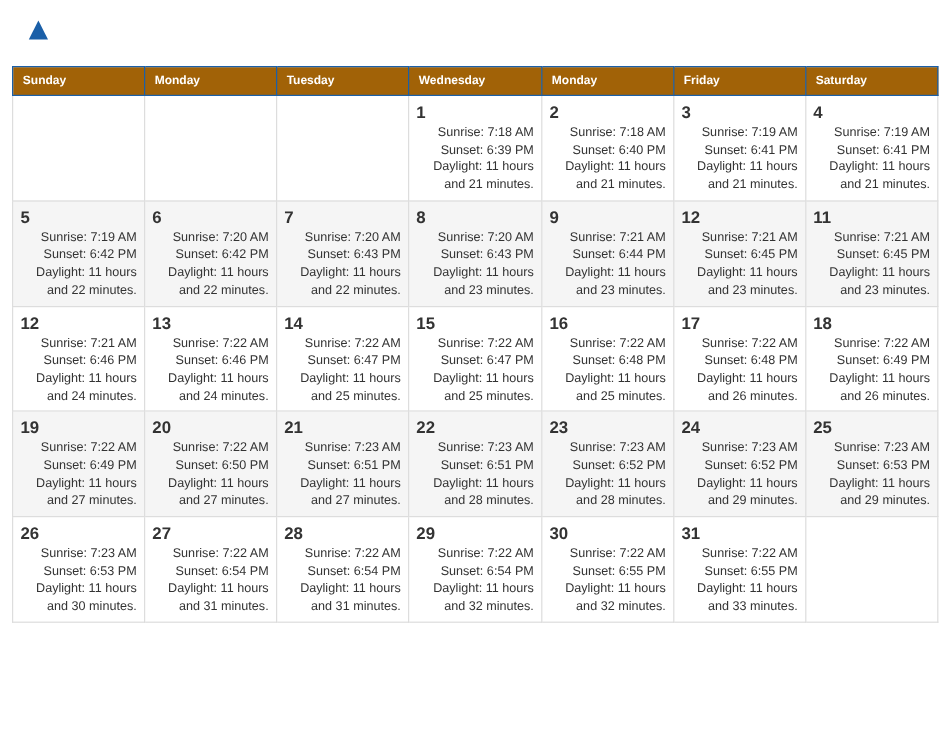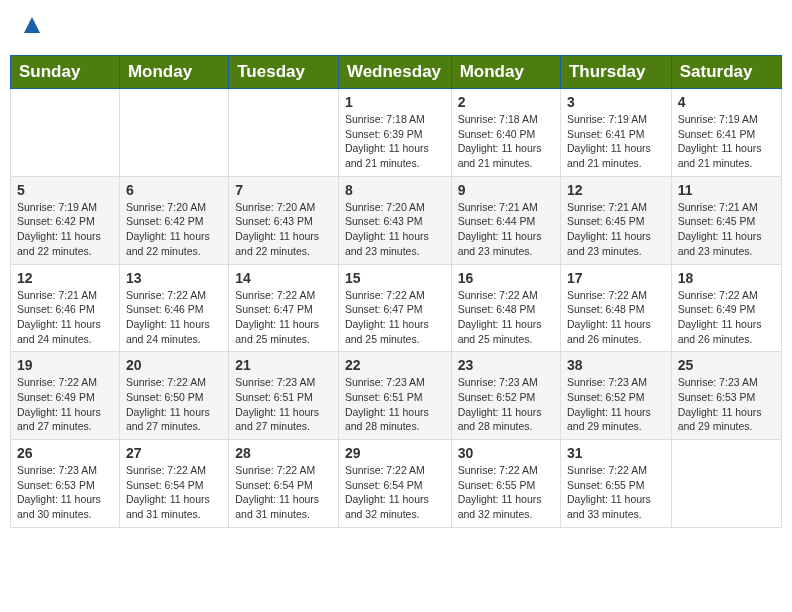--- a/index.html
+++ b/index.html
@@ -47,25 +47,25 @@
     .location {
       font-size: 16px;
       color: #555;
     }
     .calendar {
       width: 100%;
       border-collapse: collapse;
       border: 1px solid #ccc;
     }
     .calendar th {
-      background-color: #4d7c0f;
+      background-color: #a16207;
       color: #fff;
       text-align: left;
       padding: 6px 8px;
-      font-size: 17px;
+      font-size: 10px;
       border: 1px solid #1a5fa8;
     }
     .calendar td {
       vertical-align: top;
       padding: 5px 6px;
       border: 1px solid #ddd;
       width: 113px;
       min-height: 80px;
       background: #fff;
       font-size: 11px;
@@ -78,20 +78,21 @@
       font-size: 14px;
       font-weight: bold;
       color: #333;
       display: block;
       margin-bottom: 2px;
     }
     .day-info {
       font-size: 10.5px;
       color: #333;
       line-height: 1.4;
+      text-align: right;
     }
     .empty-cell {
       background: #f9f9f9;
     }
   </style>
 </head>
 <body>
 
 <div class="header">
   <div class="logo">
@@ -110,21 +111,21 @@
 </div>
 
 <table class="calendar">
   <thead>
     <tr>
     <th>Sunday</th>
         <th>Monday</th>
         <th>Tuesday</th>
         <th>Wednesday</th>
         <th>Monday</th>
-        <th>Thursday</th>
+        <th>Friday</th>
         <th>Saturday</th>
       </tr>
   </thead>
   <tbody id="calendar-body">
   <tr>
         <td class="empty-cell"></td>
         <td class="empty-cell"></td>
         <td class="empty-cell"></td>
         <td>
           <span class="day-number">1</span>
@@ -264,21 +265,21 @@
 Sunset: 6:51 PM
 Daylight: 11 hours and 28 minutes.</div>
         </td>
         <td>
           <span class="day-number">23</span>
           <div class="day-info" style="white-space: pre-line;">Sunrise: 7:23 AM
 Sunset: 6:52 PM
 Daylight: 11 hours and 28 minutes.</div>
         </td>
         <td>
-          <span class="day-number">38</span>
+          <span class="day-number">24</span>
           <div class="day-info" style="white-space: pre-line;">Sunrise: 7:23 AM
 Sunset: 6:52 PM
 Daylight: 11 hours and 29 minutes.</div>
         </td>
         <td>
           <span class="day-number">25</span>
           <div class="day-info" style="white-space: pre-line;">Sunrise: 7:23 AM
 Sunset: 6:53 PM
 Daylight: 11 hours and 29 minutes.</div>
         </td>

